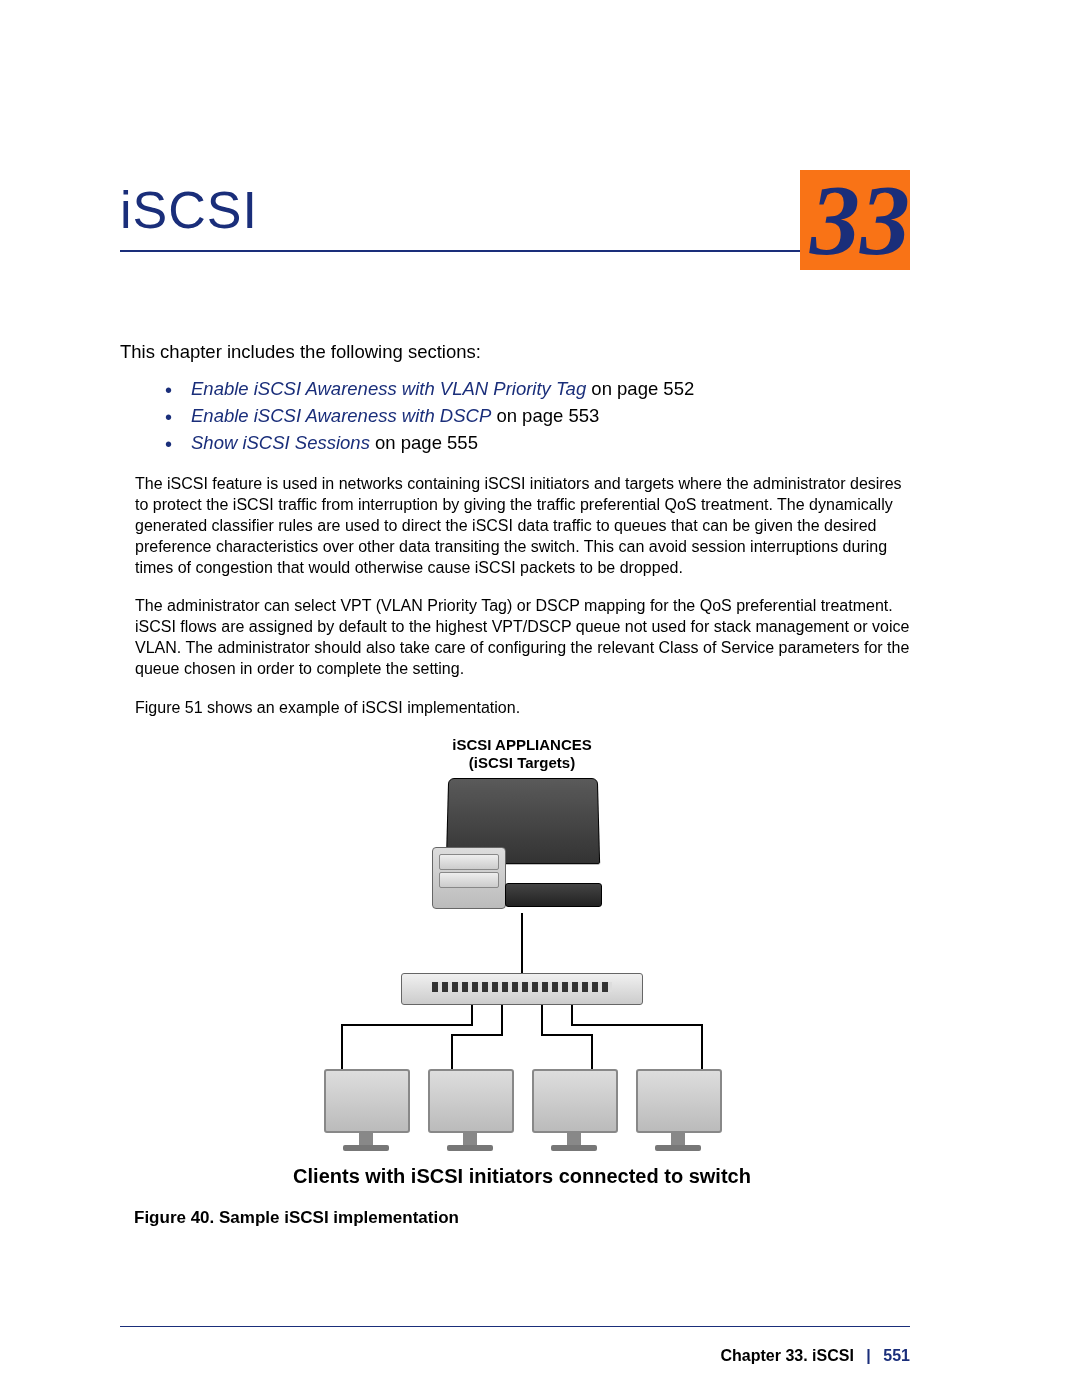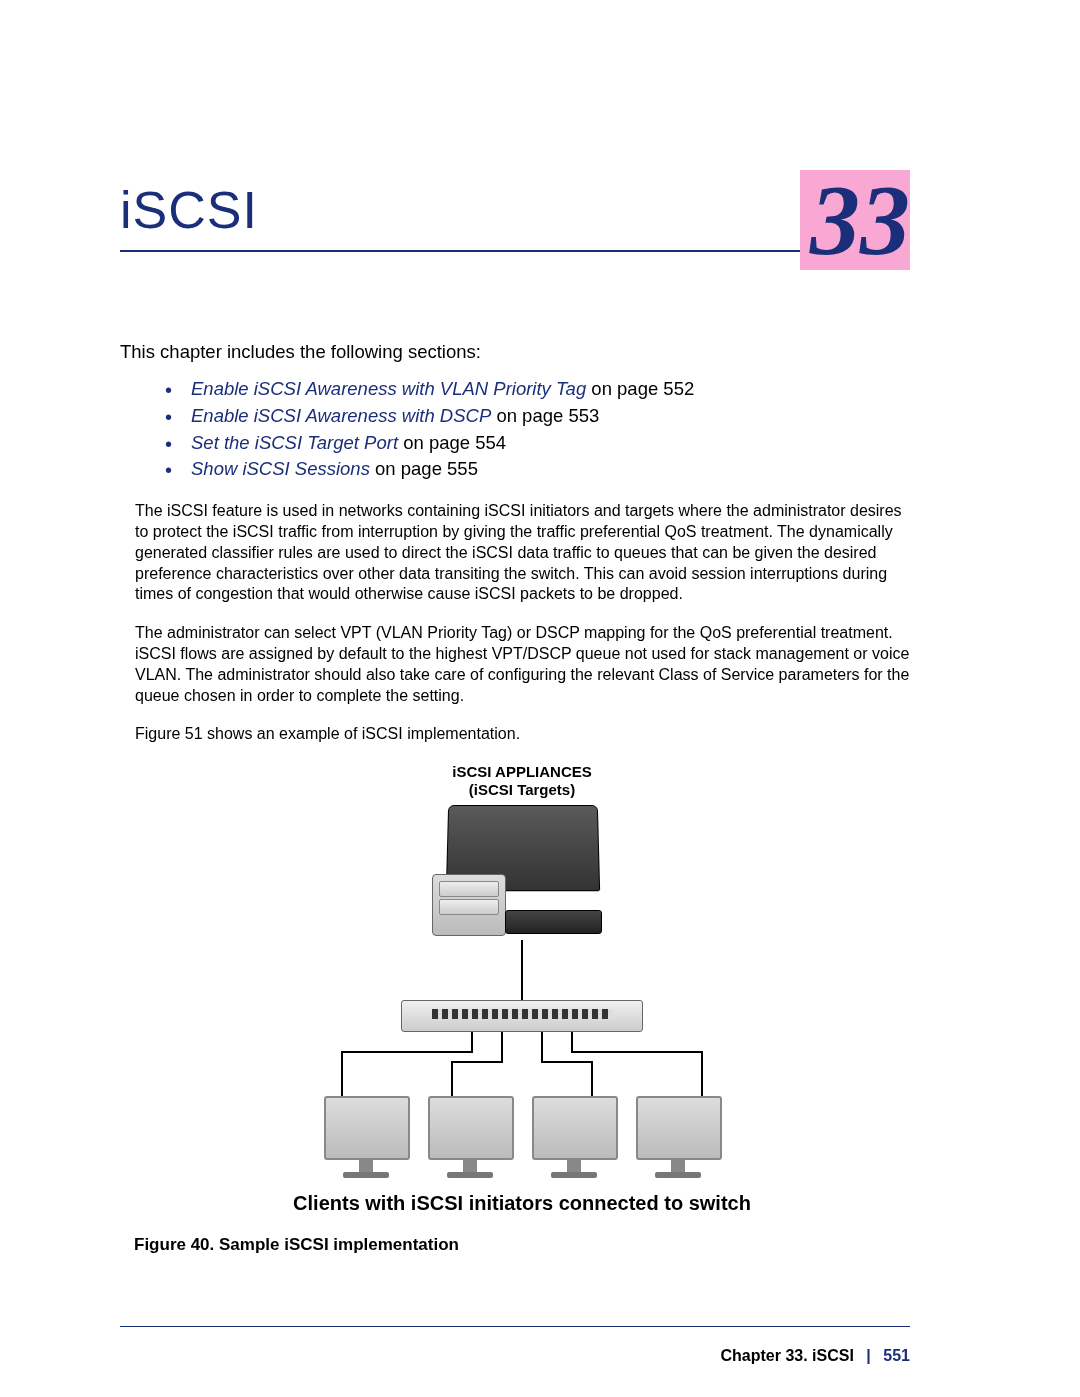--- a/index.html
+++ b/index.html
@@ -38,21 +38,21 @@
   .chapter-number {
     position: absolute;
     right: 0;
     top: -10px;
     font-size: 100px;
     font-weight: 700;
     color: #1a2e7a;
     font-style: italic;
     font-family: Georgia, 'Times New Roman', serif;
     line-height: 1;
-    background: #f9a8d4;
+    background: #f97316;
     padding-left: 10px;
   }
   .intro {
     font-size: 18.5px;
     line-height: 1.3;
     margin-bottom: 12px;
   }
   .toc-list {
     list-style: none;
     padding: 0 0 0 45px;
@@ -243,23 +243,20 @@
   </div>
 
   <p class="intro">This chapter includes the following sections:</p>
 
   <ul class="toc-list">
     <li>
       <span class="toc-link">Enable iSCSI Awareness with VLAN Priority Tag</span><span> on page 552</span>
     </li>
     <li>
       <span class="toc-link">Enable iSCSI Awareness with DSCP</span><span> on page 553</span>
-    </li>
-    <li>
-      <span class="toc-link">Set the iSCSI Target Port</span><span> on page 554</span>
     </li>
     <li>
       <span class="toc-link">Show iSCSI Sessions</span><span> on page 555</span>
     </li>
   </ul>
 
   <p class="body-para">The iSCSI feature is used in networks containing iSCSI initiators and targets where the administrator desires to protect the iSCSI traffic from interruption by giving the traffic preferential QoS treatment.  The dynamically generated classifier rules are used to direct the iSCSI data traffic to queues that can be given the desired preference characteristics over other data transiting the switch.  This can avoid session interruptions during times of congestion that would otherwise cause iSCSI packets to be dropped.</p>
   <p class="body-para">The administrator can select VPT (VLAN Priority Tag) or DSCP mapping for the QoS preferential treatment.  iSCSI flows are assigned by default to the highest VPT/DSCP queue not used for stack management or voice VLAN.   The administrator should also take care of configuring the relevant Class of Service parameters for the queue chosen in order to complete the setting.</p>
   <p class="body-para">Figure 51 shows an example of iSCSI implementation.</p>
 

